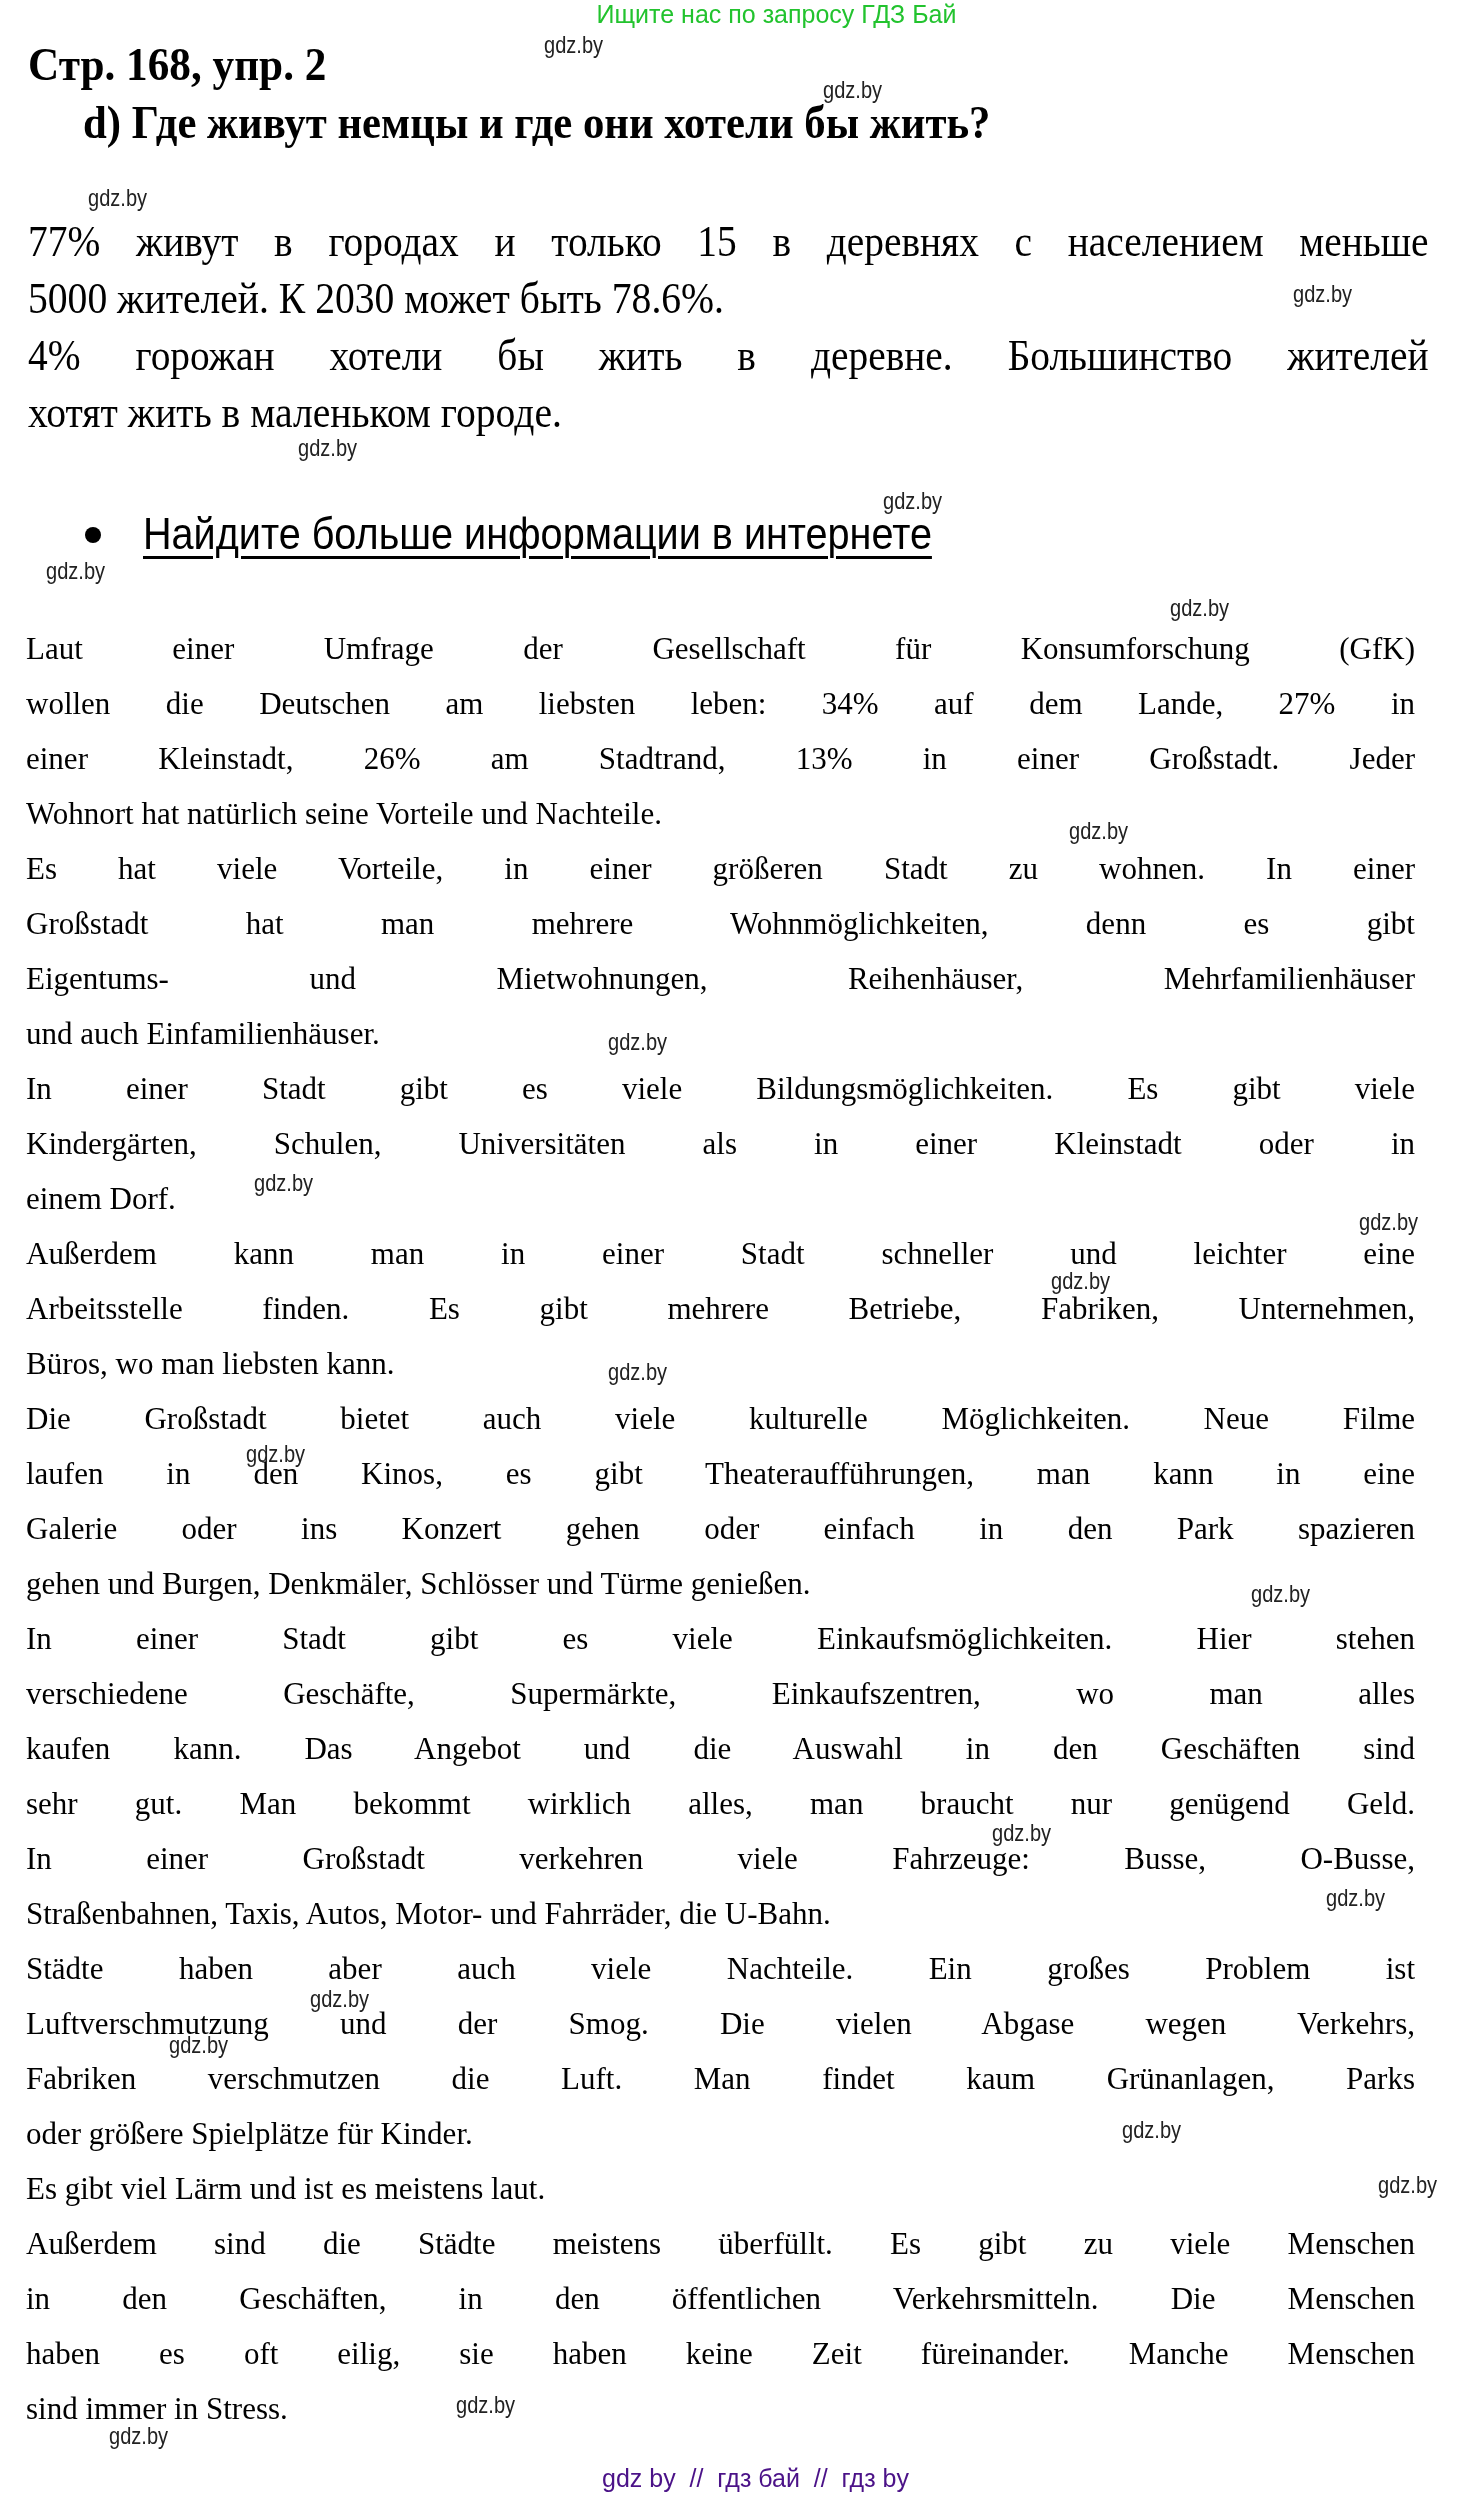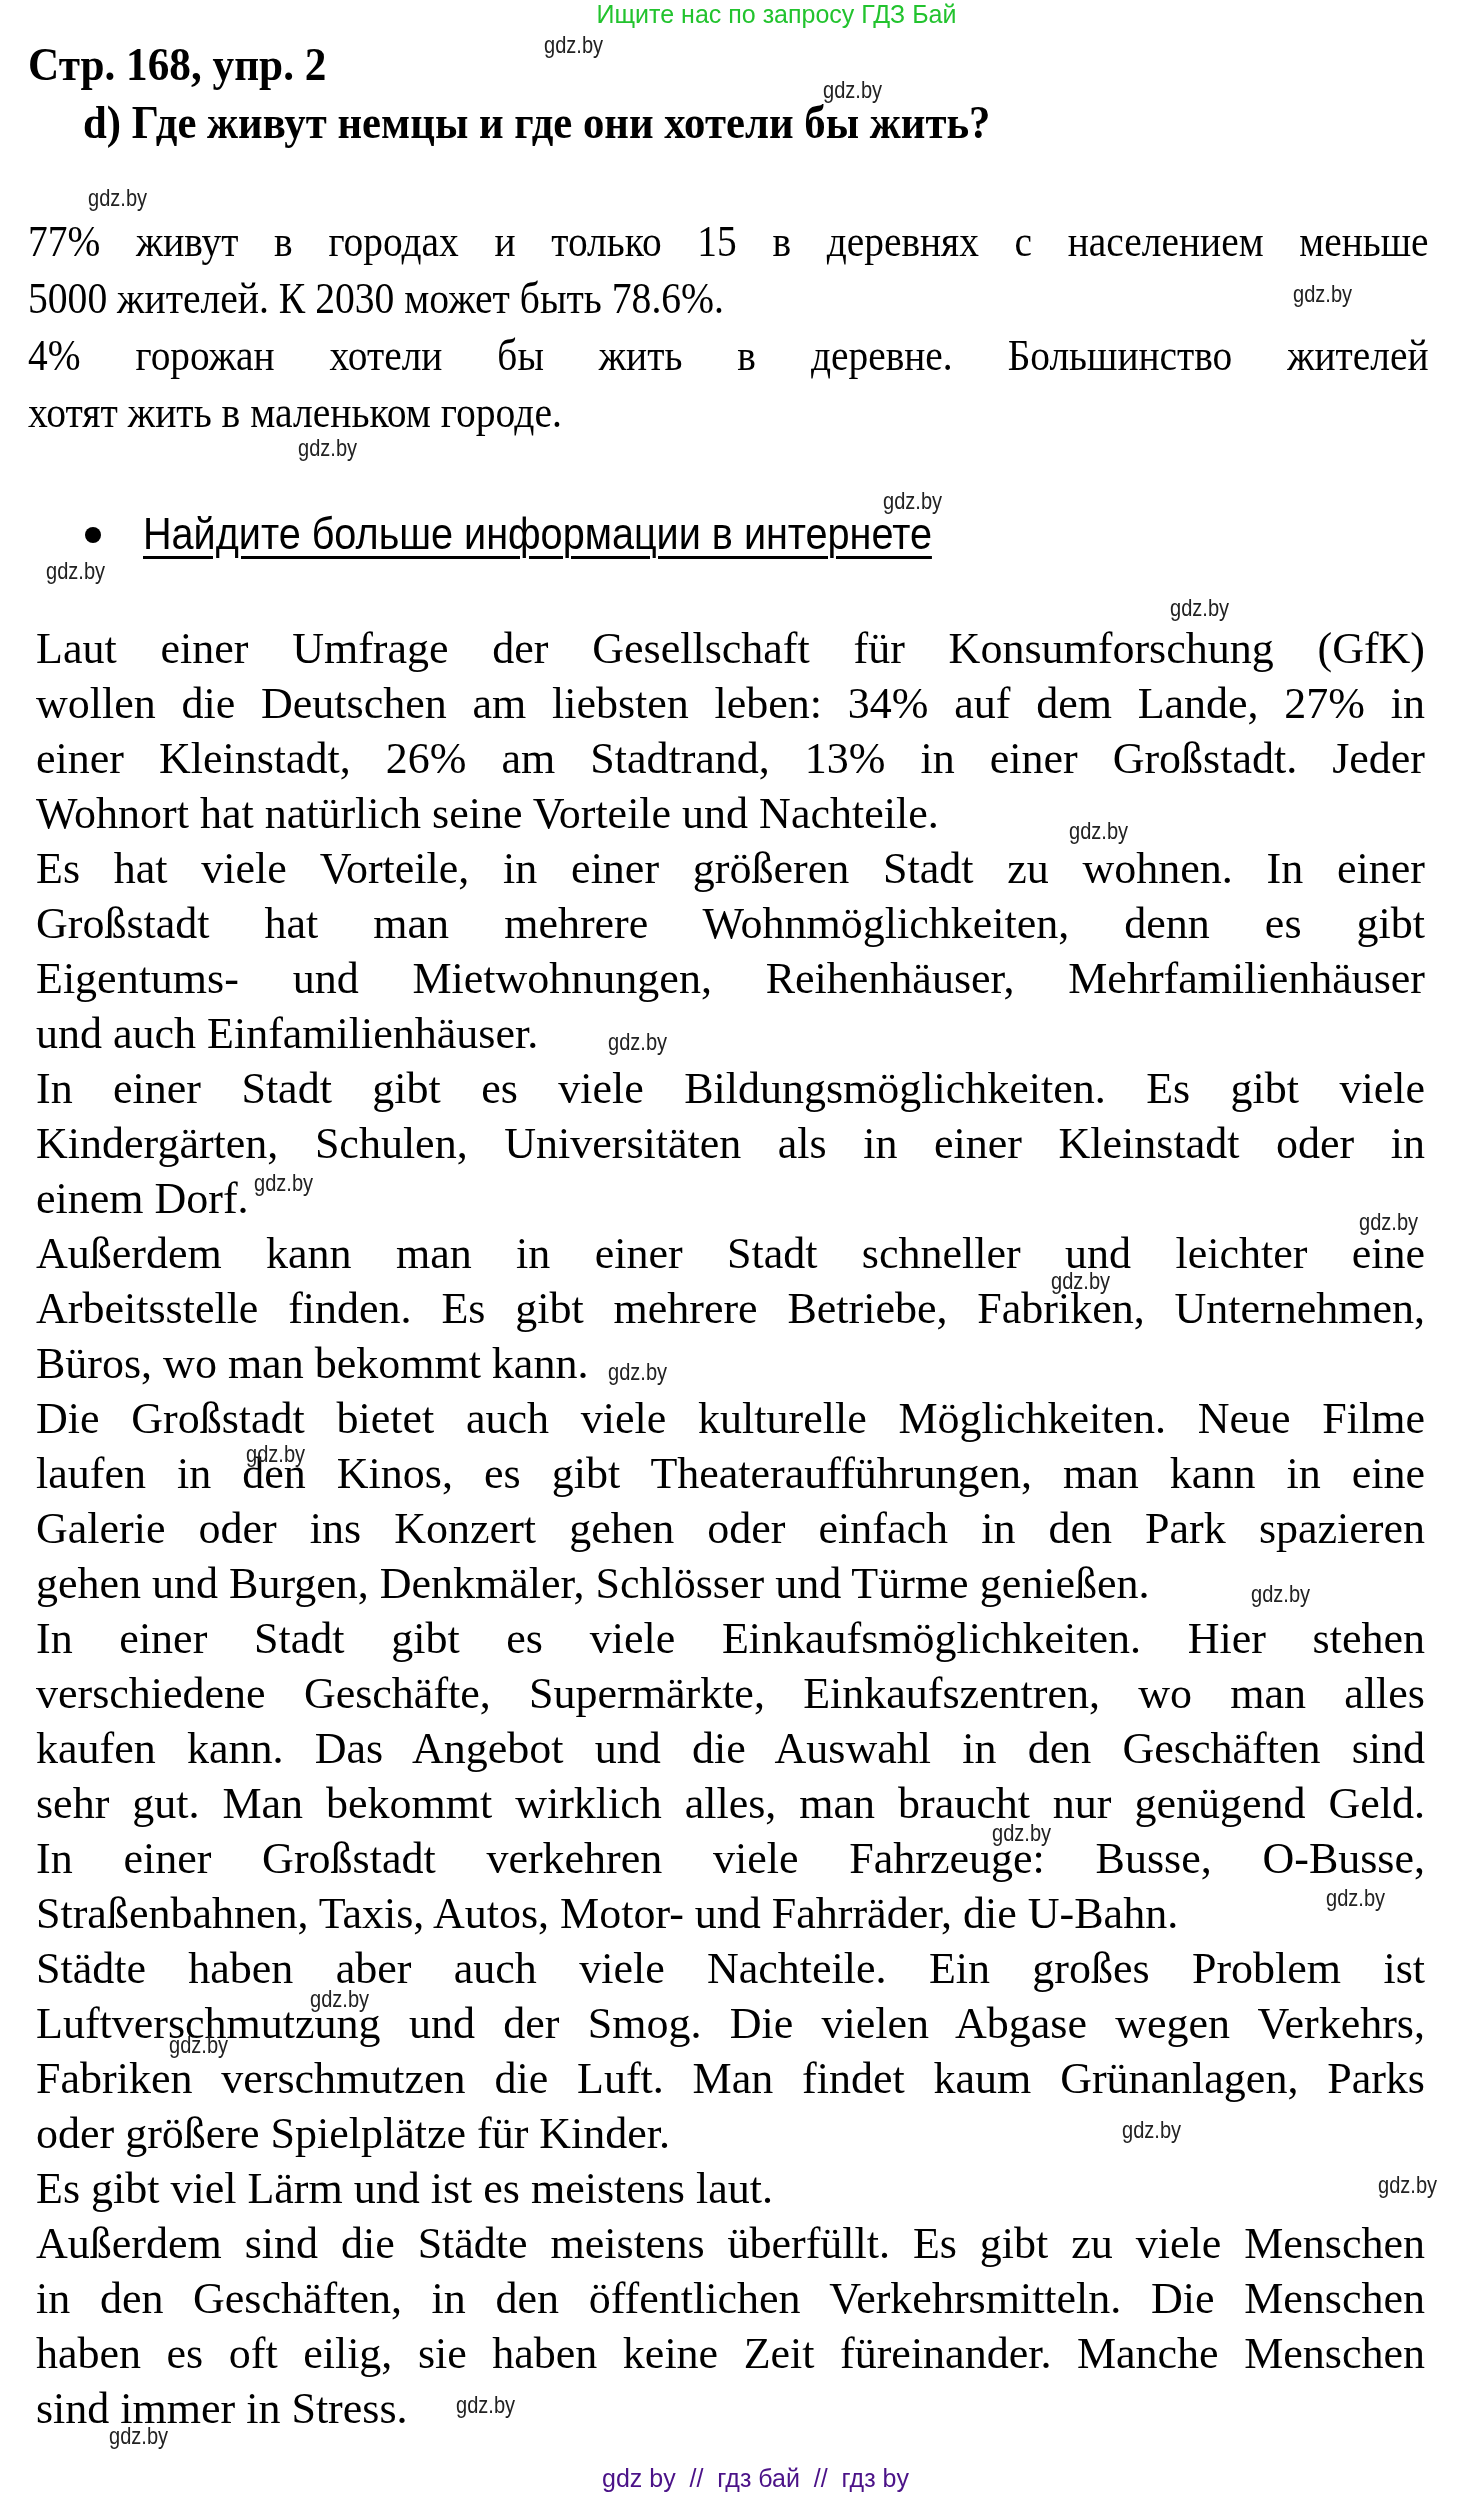--- a/index.html
+++ b/index.html
@@ -7,21 +7,21 @@
   .abs { position: absolute; white-space: nowrap; }
   .top-banner { left: 0; width: 1481px; top: 0; text-align: center; font-family: "Liberation Sans", sans-serif; font-size: 25px; line-height: 29px; padding-left: 36px; }
   .title { left: 28px; top: 36px; font-family: "Liberation Serif", serif; font-weight: bold; font-size: 47px; line-height: 57px; transform: scaleX(0.92); transform-origin: left; }
   .subtitle { left: 83px; top: 94px; font-family: "Liberation Serif", serif; font-weight: bold; font-size: 46px; line-height: 57px; transform: scaleX(0.93); transform-origin: left; }
   .italic-block { left: 28px; top: 213px; width: 1385px; font-family: "Liberation Serif", serif; font-size: 44px; line-height: 57px; }
   .italic-line { display: block; white-space: nowrap; transform: scaleX(0.90); transform-origin: left; }
   .italic-line.justify { text-align: justify; text-align-last: justify; width: 1564px; transform: scaleX(0.8955); }
   .bullet-row { left: 85px; top: 505px; font-family: Liberation Sans, sans-serif; font-size: 44px; line-height: 57px; display: flex; align-items: center; }
   .bullet-dot { width: 16.3px; height: 16.3px; border-radius: 50%; background: #000; margin-right: 42px; margin-top: 3.3px; }
   .bullet-link { text-decoration: underline; text-decoration-thickness: 3.3px; text-underline-offset: 6.5px; display: inline-block; transform: scaleX(0.90); transform-origin: left; }
-  .body-text { left: 36px; top: 621px; width: 1389px; font-family: "Liberation Serif", serif; font-size: 44px; line-height: 55px; }
+  .body-text { left: 26px; top: 621px; width: 1389px; font-family: "Liberation Serif", serif; font-size: 31px; line-height: 55px; }
   .body-line { display: block; white-space: nowrap; }
   .body-line.j { text-align: justify; text-align-last: justify; }
   .wm { position: absolute; font-family: "Liberation Sans", sans-serif; font-size: 23.6px; color: #222; transform: scaleX(0.85); transform-origin: left; white-space: nowrap; line-height: 24.4px; }
   .footer { left: 0; width: 1481px; top: 2464px; text-align: center; font-family: "Liberation Sans", sans-serif; font-size: 25px; line-height: 29px; white-space: pre; }
 </style>
 </head>
 <body>
 
 <div class="abs top-banner" style="color:#22c32e;">Ищите нас по запросу ГДЗ Бай</div>
 
@@ -47,21 +47,21 @@
   <span class="body-line">Wohnort hat natürlich seine Vorteile und Nachteile.</span>
   <span class="body-line j">Es hat viele Vorteile, in einer größeren Stadt zu wohnen. In einer</span>
   <span class="body-line j">Großstadt hat man mehrere Wohnmöglichkeiten, denn es gibt</span>
   <span class="body-line j">Eigentums- und Mietwohnungen, Reihenhäuser, Mehrfamilienhäuser</span>
   <span class="body-line">und auch Einfamilienhäuser.</span>
   <span class="body-line j">In einer Stadt gibt es viele Bildungsmöglichkeiten. Es gibt viele</span>
   <span class="body-line j">Kindergärten, Schulen, Universitäten als in einer Kleinstadt oder in</span>
   <span class="body-line">einem Dorf.</span>
   <span class="body-line j">Außerdem kann man in einer Stadt schneller und leichter eine</span>
   <span class="body-line j">Arbeitsstelle finden. Es gibt mehrere Betriebe, Fabriken, Unternehmen,</span>
-  <span class="body-line">Büros, wo man bekommt kann.</span>
+  <span class="body-line">Büros, wo man liebsten kann.</span>
   <span class="body-line j">Die Großstadt bietet auch viele kulturelle Möglichkeiten. Neue Filme</span>
   <span class="body-line j">laufen in den Kinos, es gibt Theateraufführungen, man kann in eine</span>
   <span class="body-line j">Galerie oder ins Konzert gehen oder einfach in den Park spazieren</span>
   <span class="body-line">gehen und Burgen, Denkmäler, Schlösser und Türme genießen.</span>
   <span class="body-line j">In einer Stadt gibt es viele Einkaufsmöglichkeiten. Hier stehen</span>
   <span class="body-line j">verschiedene Geschäfte, Supermärkte, Einkaufszentren, wo man alles</span>
   <span class="body-line j">kaufen kann. Das Angebot und die Auswahl in den Geschäften sind</span>
   <span class="body-line j">sehr gut. Man bekommt wirklich alles, man braucht nur genügend Geld.</span>
   <span class="body-line j">In einer Großstadt verkehren viele Fahrzeuge: Busse, O-Busse,</span>
   <span class="body-line">Straßenbahnen, Taxis, Autos, Motor- und Fahrräder, die U-Bahn.</span>

